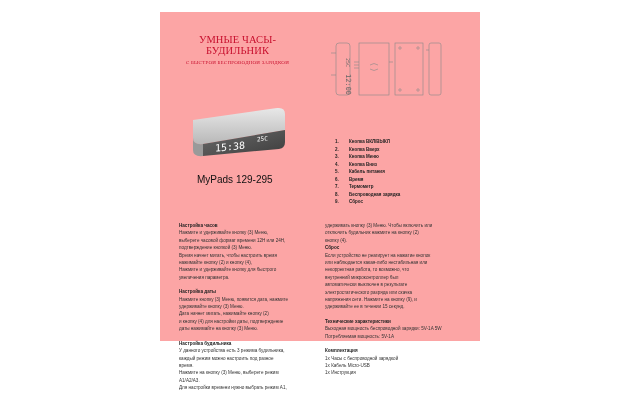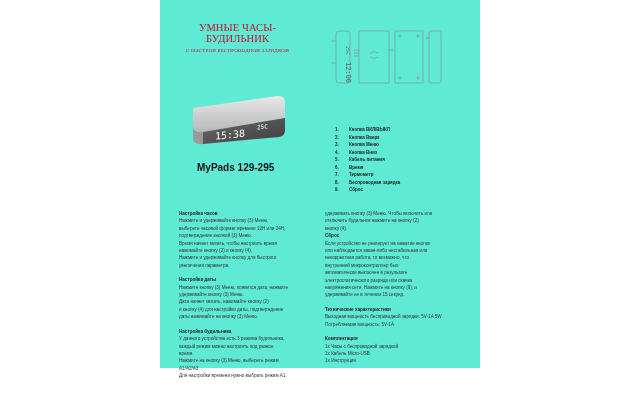--- a/index.html
+++ b/index.html
@@ -1,23 +1,23 @@
 <!DOCTYPE html>
 <html><head>
 <meta charset="utf-8">
 <style>
   html, body { margin: 0; padding: 0; background: #ffffff; }
   body { width: 630px; height: 420px; position: relative; overflow: hidden; font-family: "Liberation Sans", sans-serif; color: #222; }
-  .page { position: absolute; left: 160px; top: 0; width: 320px; height: 368px; background: #5eead4; }
+  .page { position: absolute; left: 160px; top: 12px; width: 320px; height: 329px; background: #fca5a5; }
   .title { position: absolute; left: 10px; top: 22px; width: 135px; text-align: center; font-family: "Liberation Serif", serif; color: #c8102e; }
   .title .t1 { font-size: 10.5px; line-height: 11px; letter-spacing: 0.1px; }
   .title .t2 { font-size: 10.5px; line-height: 12px; }
   .title .t3 { font-size: 5px; margin-top: 4px; letter-spacing: 0.2px; }
   .clock { position: absolute; left: 25px; top: 88px; width: 115px; height: 65px; }
-  .model { position: absolute; left: 37px; top: 162px; font-size: 10px; font-weight: bold; color: #111; }
+  .model { position: absolute; left: 37px; top: 162px; font-size: 10px; font-weight: normal; color: #111; }
   .diagram { position: absolute; left: 170px; top: 28px; width: 115px; height: 58px; }
   .parts { position: absolute; left: 175px; top: 126px; font-size: 4.5px; font-weight: bold; color: #222; }
   .parts li { list-style: none; height: 7.5px; line-height: 7.5px; display: flex; }
   .parts ul { margin: 0; padding: 0; }
   .parts .num { width: 14px; }
   .col { position: absolute; font-size: 4.6px; line-height: 7.4px; color: #333; }
   .col1 { left: 19px; top: 210px; width: 140px; }
   .col2 { left: 165px; top: 210px; width: 150px; }
   .h { font-weight: bold; color: #222; }
   .gap { height: 7px; }

